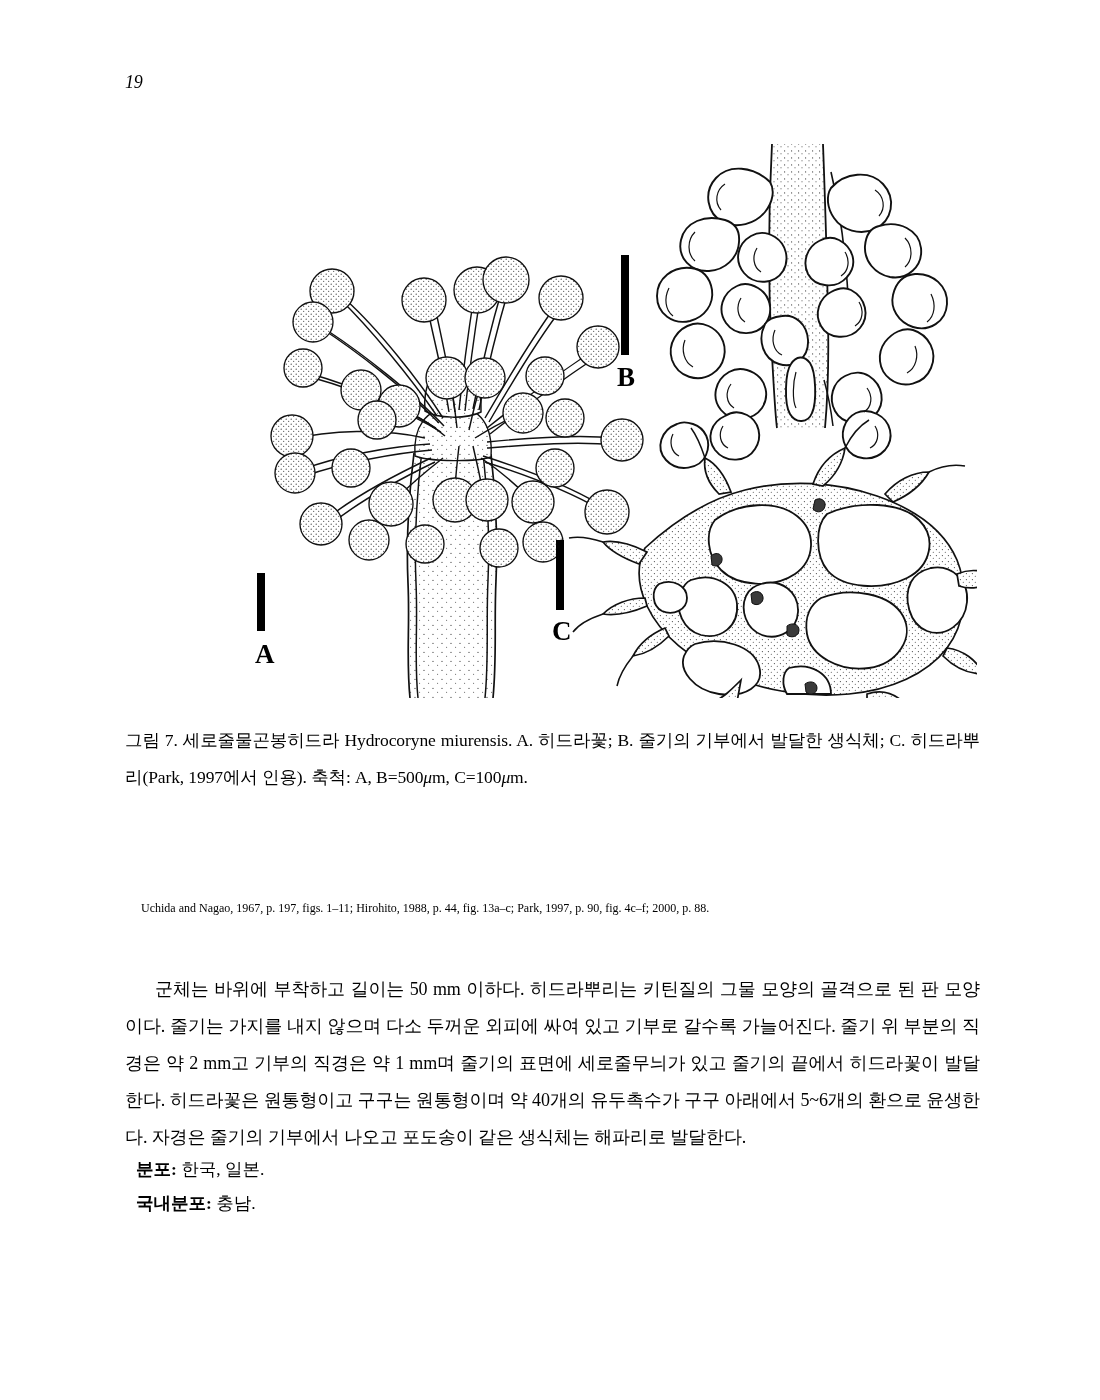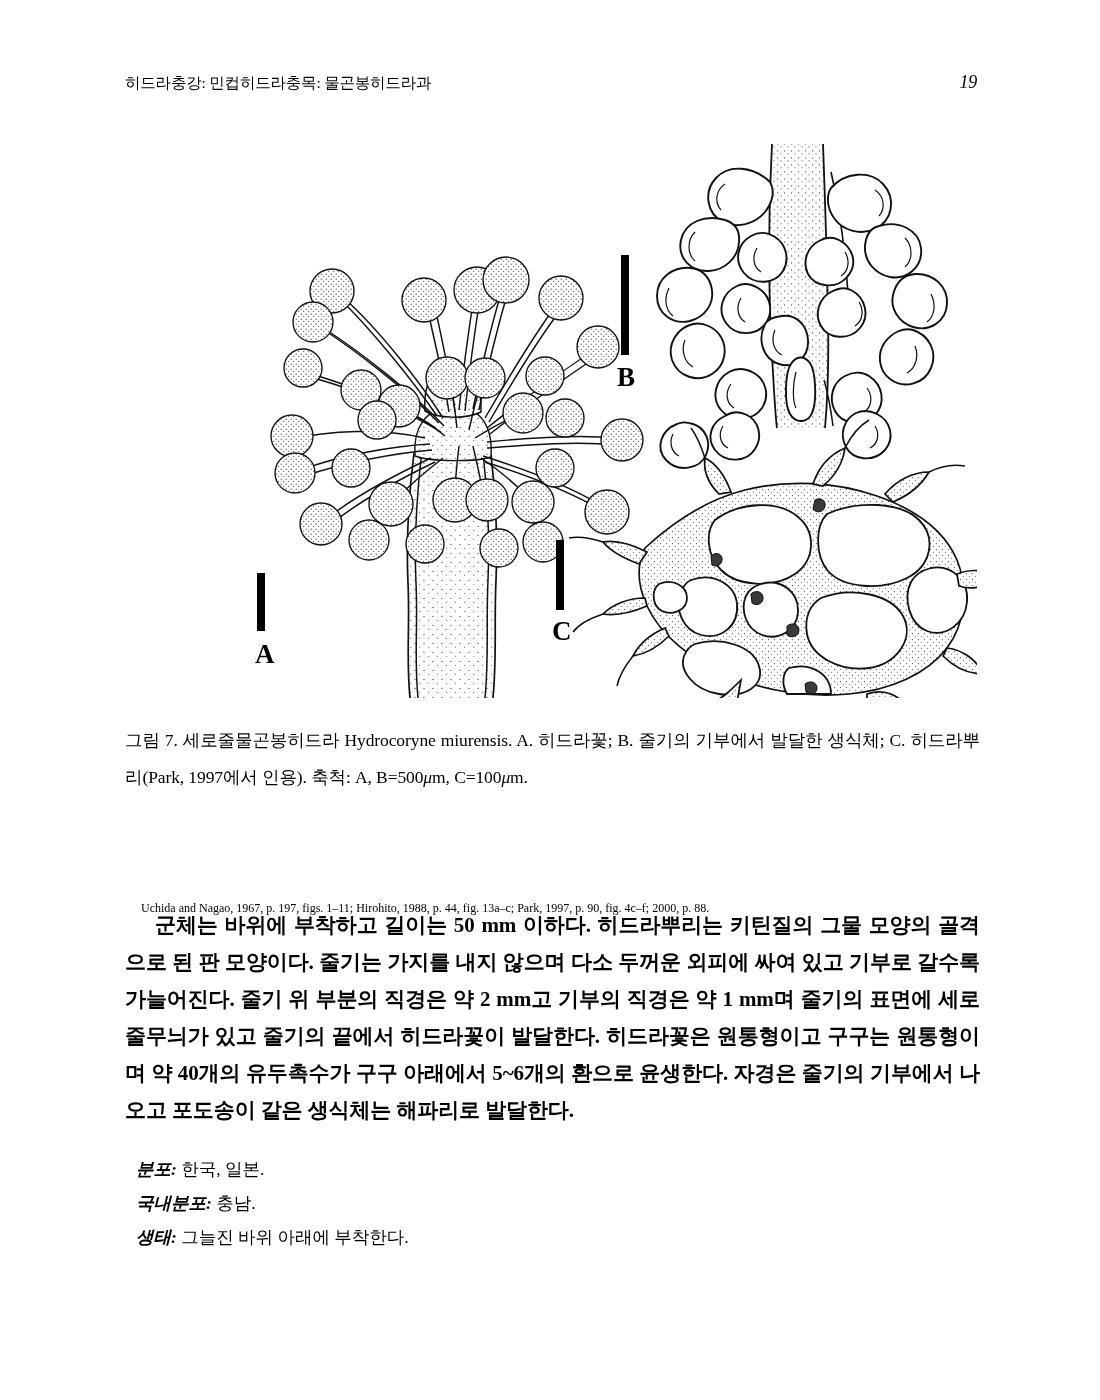--- a/index.html
+++ b/index.html
@@ -68,52 +68,50 @@
     font-size: 12px;
     line-height: 37px;
     text-align: justify;
     text-indent: 16px;
     margin-top: 36px;
   }
 
   
   .description {
     position: absolute;
-    top: 907px;
+    top: 971px;
     left: 125px;
     width: 855px;
-    font-size: 21px;
+    font-size: 18px;
     line-height: 37px;
     text-align: justify;
     text-justify: inter-word;
     text-indent: 30px;
     letter-spacing: -0.1px;
-    font-weight: bold;
   }
 
   
   .meta-list {
     position: absolute;
     top: 1152px;
     left: 136px;
     width: 800px;
     font-size: 17.5px;
     line-height: 34px;
   }
   .meta-row { white-space: nowrap; }
-  .meta-label { font-weight: bold; font-style: italic; }
+  .meta-label { font-weight: bold; }
   .meta-value { font-weight: normal; margin-top: 32px; }
 </style>
 </head>
 <body>
 
 <div class="page">
 
   <div class="running-head">
-    <span class="rh-title">히드라충강: 민컵히드라충목: 물곤봉히드라과</span>
     <span class="rh-page">19</span>
   </div>
 
   <div class="figure-block">
     <svg class="figure-plate" width="852" height="570" viewBox="0 0 852 570">
       <defs>
 
         <pattern id="stipDense" width="5" height="5" patternUnits="userSpaceOnUse">
           <rect width="5" height="5" fill="#ffffff"></rect>
           <circle cx="1.2" cy="1.2" r="0.62" fill="#3d3d3d"></circle>
@@ -411,19 +409,15 @@
 
   <div class="meta-list">
     <div class="meta-row">
       <span class="meta-label">분포:</span>
       <span class="meta-value">한국, 일본.</span>
     </div>
     <div class="meta-row">
       <span class="meta-label">국내분포:</span>
       <span class="meta-value">충남.</span>
     </div>
-    <div class="meta-row">
-      <span class="meta-label">생태:</span>
-      <span class="meta-value">그늘진 바위 아래에 부착한다.</span>
-    </div>
   </div>
 
 </div>
 
 </body></html>

